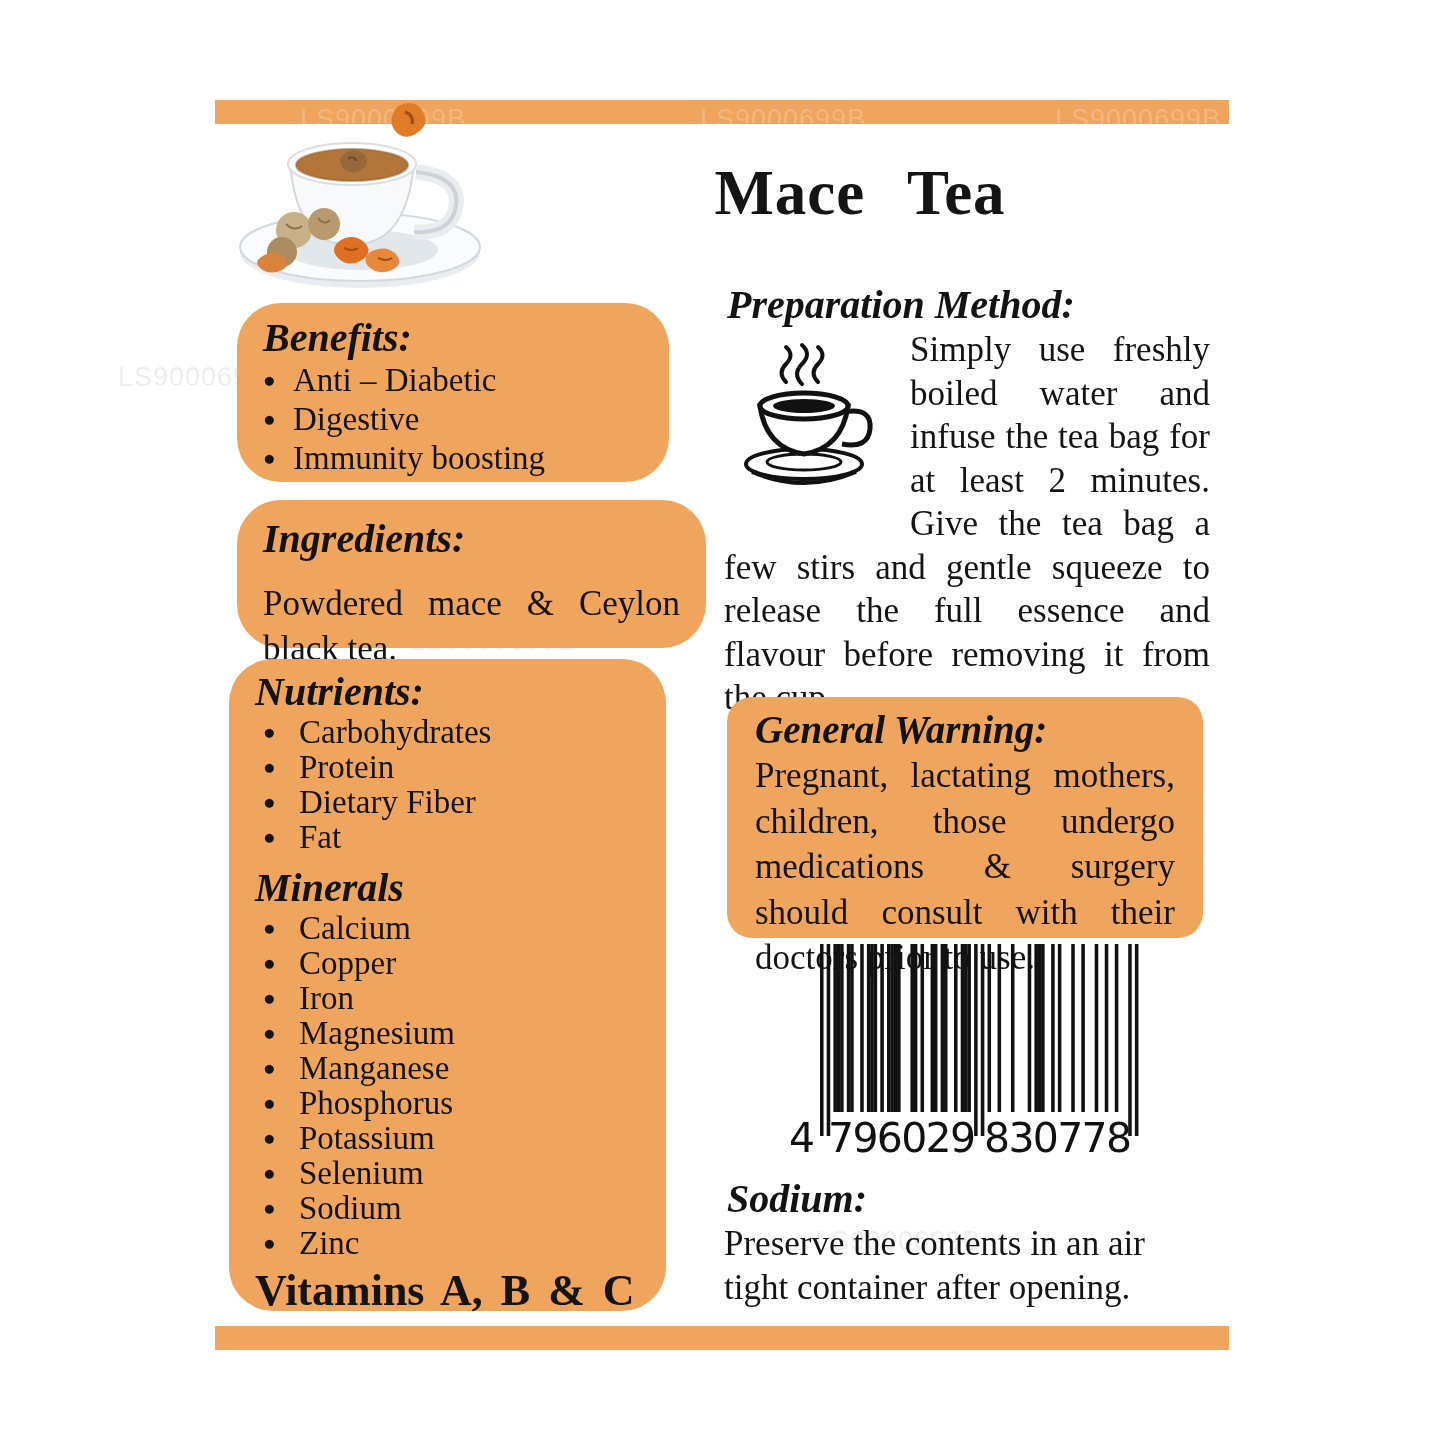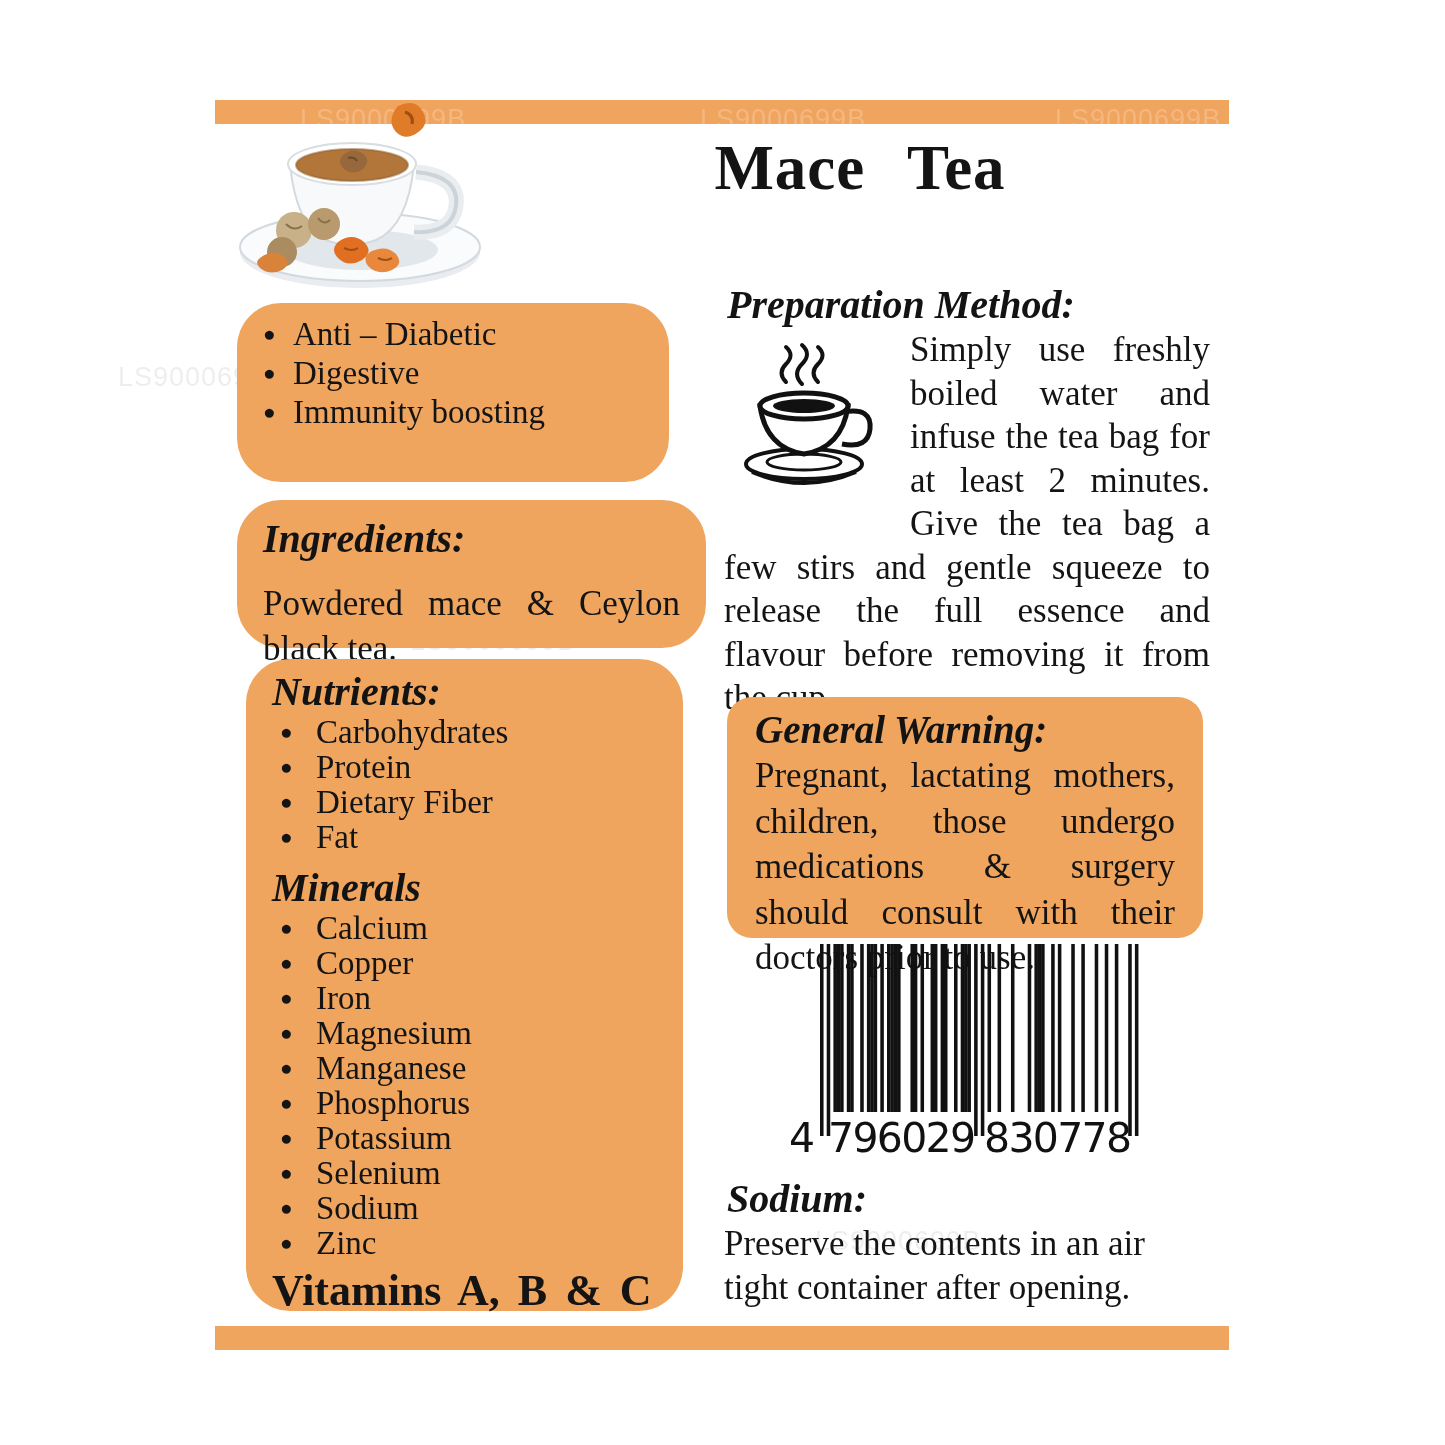--- a/index.html
+++ b/index.html
@@ -3,30 +3,30 @@
 <meta charset="utf-8">
 <style>
   html,body{margin:0;padding:0;background:#ffffff;}
   .canvas{position:relative;width:1445px;height:1445px;background:#ffffff;overflow:hidden;
           font-family:"Liberation Serif","DejaVu Serif",serif;color:#141414;}
   .bar{position:absolute;left:215px;width:1014px;height:24px;background:#F0A55F;}
   .bar-top{top:100px;}
   .bar-bottom{top:1326px;}
   .obox{position:absolute;background:#F0A55F;border-radius:44px;box-sizing:border-box;}
   .bhead{font-weight:bold;font-style:italic;font-size:40px;line-height:46px;color:#131313;}
-  .title{position:absolute;left:690px;top:132px;width:340px;text-align:center;
+  .title{position:absolute;left:690px;top:157px;width:340px;text-align:center;
          font-size:63px;font-weight:bold;letter-spacing:1px;word-spacing:26px;line-height:72px;}
   .li{display:flex;align-items:center;}
   .dot{flex:0 0 auto;font-size:21px;}
   .benefits-box{left:237px;top:303px;width:432px;height:179px;padding:12px 24px 0 26px;}
   .benefits-box .li{font-size:33px;line-height:39px;}
   .benefits-box .dot{width:30px;}
   .ingredients-box{left:237px;top:500px;width:469px;height:148px;padding:16px 26px 0 26px;}
   .ing-body{font-size:35px;line-height:45px;text-align:justify;margin-top:19px;}
-  .nutrients-box{left:246px;top:659px;width:437px;height:652px;padding:10px 26px 0 26px;}
+  .nutrients-box{left:229px;top:659px;width:437px;height:652px;padding:10px 26px 0 26px;}
   .nutrients-box .li{font-size:33px;line-height:35px;}
   .nutrients-box .dot{width:44px;padding-left:8px;box-sizing:border-box;}
   .minerals-head{margin-top:10px;}
   .vitamins{font-size:44px;font-weight:bold;margin-top:8px;word-spacing:7px;line-height:44px;}
   .prep-head{position:absolute;left:727px;top:282px;}
   .prep-body{position:absolute;left:724px;top:328px;width:486px;font-size:35px;
              line-height:43.5px;text-align:justify;}
   .cupwrap{float:left;width:186px;height:212px;}
   .cupwrap svg{margin-top:12px;}
   .warning-box{left:727px;top:697px;width:476px;height:241px;padding:10px 28px 0 28px;border-radius:25px;}
@@ -92,20 +92,21 @@
       <path d="M108 142 q14 -10 26 0 q10 10 -2 18 q-14 8 -24 -2 q-8 -8 0 -16 z" fill="#e06f22"></path>
       <path d="M140 152 q16 -8 26 2 q8 10 -4 16 q-14 6 -24 -4 q-6 -8 2 -14 z" fill="#e8883c"></path>
       <path d="M30 158 q12 -10 24 -2 q8 8 -2 14 q-12 6 -22 -2 q-6 -6 0 -10 z" fill="#d9823a"></path>
       <path d="M114 148 q8 4 14 0 M148 158 q8 4 14 0" stroke="#a04e12" stroke-width="2" fill="none"></path>
     </svg>
   </div>
 
   <div class="title">Mace Tea</div>
 
   <div class="obox benefits-box">
+    <div class="bhead">Benefits:</div>
     <div class="li">
       <span class="dot">●</span>
       <span>Anti – Diabetic</span>
     </div>
     <div class="li">
       <span class="dot">●</span>
       <span>Digestive</span>
     </div>
     <div class="li">
       <span class="dot">●</span>

